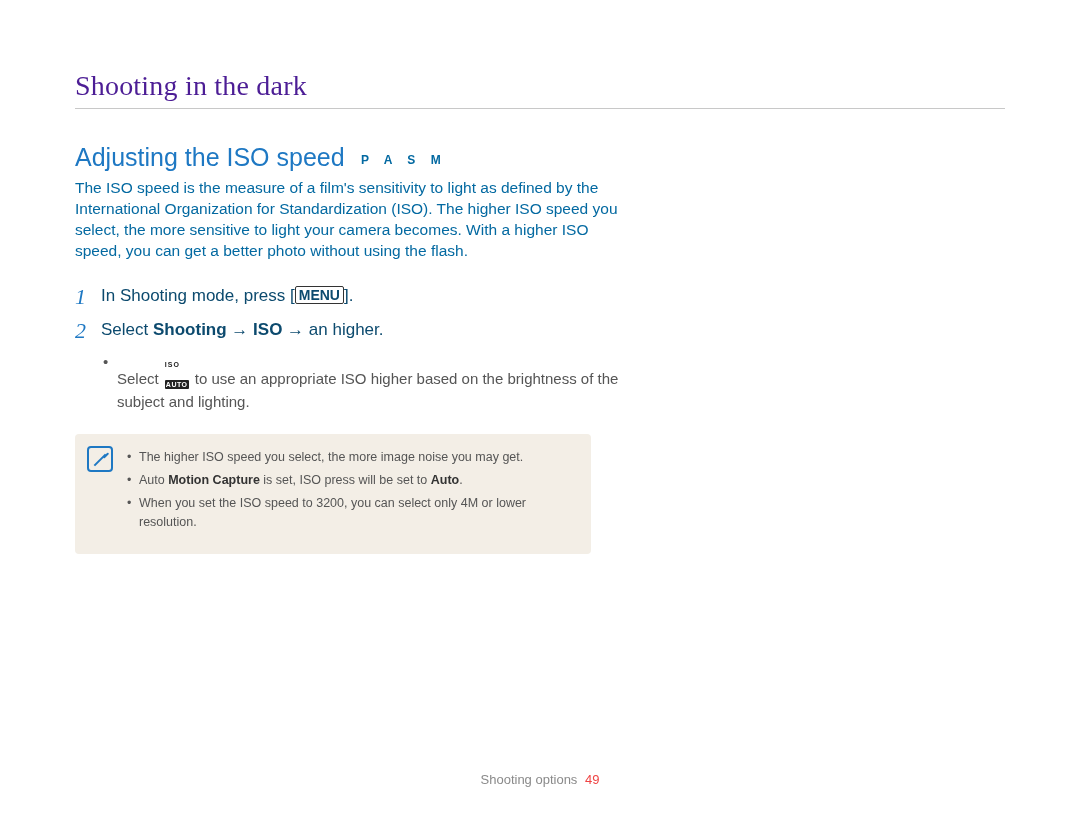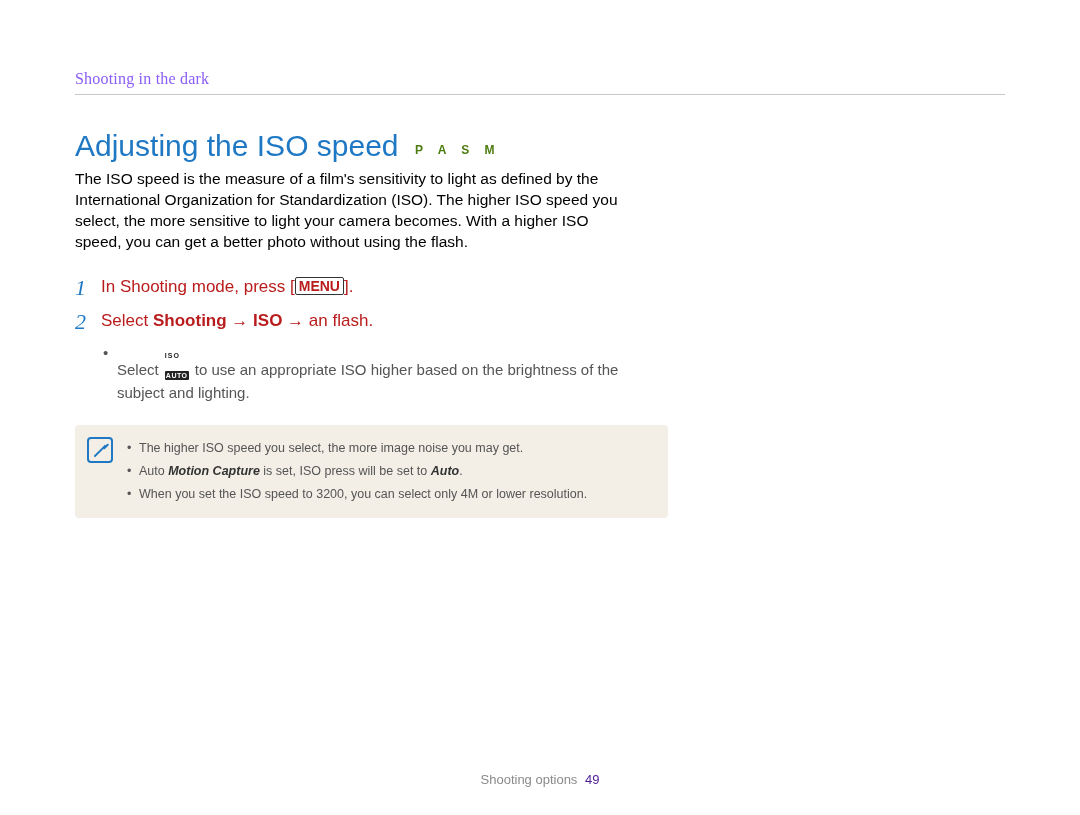--- a/index.html
+++ b/index.html
@@ -1,45 +1,45 @@
 <!DOCTYPE html>
 <html><head>
 <meta charset="utf-8">
 <style>
   * { box-sizing: border-box; margin: 0; padding: 0; }
   html, body { width: 1080px; height: 815px; background: #fff; font-family: Arial, Helvetica, sans-serif; color: #3a3a3a; }
   .page { padding: 70px 75px 0 75px; position: relative; height: 815px; }
-  .breadcrumb { font-size: 16px; color: #8b5cf6; font-family: "Times New Roman", Georgia, serif; letter-spacing: 0.2px; font-weight: 300; }
+  .breadcrumb { font-size: 28px; color: #4c1d95; font-family: "Times New Roman", Georgia, serif; letter-spacing: 0.2px; font-weight: 300; }
   .rule { border: none; border-top: 1px solid #c8c8c8; margin-top: 6px; }
   .content { width: 560px; margin-top: 34px; }
-  .h2 { font-size: 30px; color: #1e78c3; font-weight: 400; display: inline-block; }
-  .modes { display: inline-block; color: #4d7c0f; font-size: 12px; font-weight: 700; letter-spacing: 6px; margin-left: 12px; vertical-align: 2px; }
-  .intro { font-size: 15.5px; line-height: 1.35; margin-top: 6px; color: #000000; }
+  .h2 { font-size: 25px; color: #1e78c3; font-weight: 400; display: inline-block; }
+  .modes { display: inline-block; color: #0369a1; font-size: 12px; font-weight: 700; letter-spacing: 6px; margin-left: 12px; vertical-align: 2px; }
+  .intro { font-size: 15.5px; line-height: 1.35; margin-top: 6px; color: #0369a1; }
   .steps { margin-top: 22px; }
   .step { display: flex; gap: 10px; margin-bottom: 10px; }
   .stepnum { font-family: "Times New Roman", Georgia, serif; font-style: italic; font-size: 22px; color: #1e78c3; width: 16px; line-height: 1; padding-top: 2px; }
-  .steptext { font-size: 17px; color: #b91c1c; line-height: 1.4; }
+  .steptext { font-size: 17px; color: #0c4a6e; line-height: 1.4; }
   .steptext strong { font-weight: 700; }
   .menu-btn { display: inline-block; font-weight: 700; font-size: 14px; border: 1px solid #333; border-radius: 2px; padding: 0 3px; line-height: 1.2; vertical-align: 1px; }
   .sub-bullets { list-style: none; margin-top: 6px; margin-left: 28px; }
   .sub-bullets li { font-size: 15px; color: #555; line-height: 1.35; position: relative; padding-left: 14px; }
   .sub-bullets li::before { content: "•"; position: absolute; left: 0; top: 0; }
   .iso-auto-icon { display: inline-block; color: #222; vertical-align: -3px; margin: 0 2px; }
   .iso-auto-icon .top { font-size: 7px; font-weight: 700; line-height: 7px; text-align: center; letter-spacing: 1px; }
   .iso-auto-icon .bot { display: inline-block; background: #222; color: #fff; font-size: 7px; font-weight: 700; line-height: 9px; padding: 0 1px; border-radius: 1px; letter-spacing: 0.5px; }
-  .note-box { background: #f3eee6; border-radius: 4px; margin-top: 22px; padding: 14px 18px 10px 52px; position: relative; width: 593px; }
+  .note-box { background: #f3eee6; border-radius: 4px; margin-top: 22px; padding: 14px 18px 19px 52px; position: relative; width: 516px; }
   .note-icon { position: absolute; left: 12px; top: 12px; width: 26px; height: 26px; border: 2px solid #1e78c3; border-radius: 4px; }
   .note-icon::before { content: ""; position: absolute; left: 3px; top: 11px; width: 16px; height: 2px; background: #1e78c3; transform: rotate(-45deg); }
   .note-icon::after { content: ""; position: absolute; right: 4px; top: 4px; width: 2px; height: 7px; background: #1e78c3; transform: rotate(45deg); border-radius: 1px; }
   .note-box ul { list-style: none; }
   .note-box li { font-size: 12.5px; color: #555; line-height: 1.5; position: relative; padding-left: 12px; margin-bottom: 4px; }
   .note-box li::before { content: "•"; position: absolute; left: 0; top: 0; }
-  .note-box strong { font-weight: 700; color: #333; font-style: italic; }
+  .note-box strong { font-weight: 700; color: #333; }
   .footer { position: absolute; bottom: 28px; left: 0; width: 1080px; text-align: center; font-size: 13px; color: #8a8a8a; }
-  .footer .pg { color: #4c1d95; margin-left: 4px; text-align: right; }
+  .footer .pg { color: #ef4444; margin-left: 4px; text-align: right; }
 </style>
 </head>
 <body>
 
 <div class="page">
 
   <div class="breadcrumb">Shooting in the dark</div>
   <hr class="rule">
 
   <div class="content">
@@ -54,21 +54,21 @@
       <div class="step">
         <div class="stepnum">1</div>
         <div class="steptext">
           <span>In Shooting mode, press [</span><span class="menu-btn">MENU</span><span>].</span>
         </div>
       </div>
 
       <div class="step">
         <div class="stepnum">2</div>
         <div class="steptext">
-          <span>Select </span><strong>Shooting</strong><span> → </span><strong>ISO</strong><span> → </span><span>an flash.</span>
+          <span>Select </span><strong>Shooting</strong><span> → </span><strong>ISO</strong><span> → </span><span>an higher.</span>
         </div>
       </div>
 
       <ul class="sub-bullets">
         <li>
           <span>Select </span><span class="iso-auto-icon"><span class="top">ISO</span><br><span class="bot">AUTO</span></span><span> to use an appropriate ISO higher based on the brightness of the subject and lighting.</span>
         </li>
       </ul>
 
     </div>

